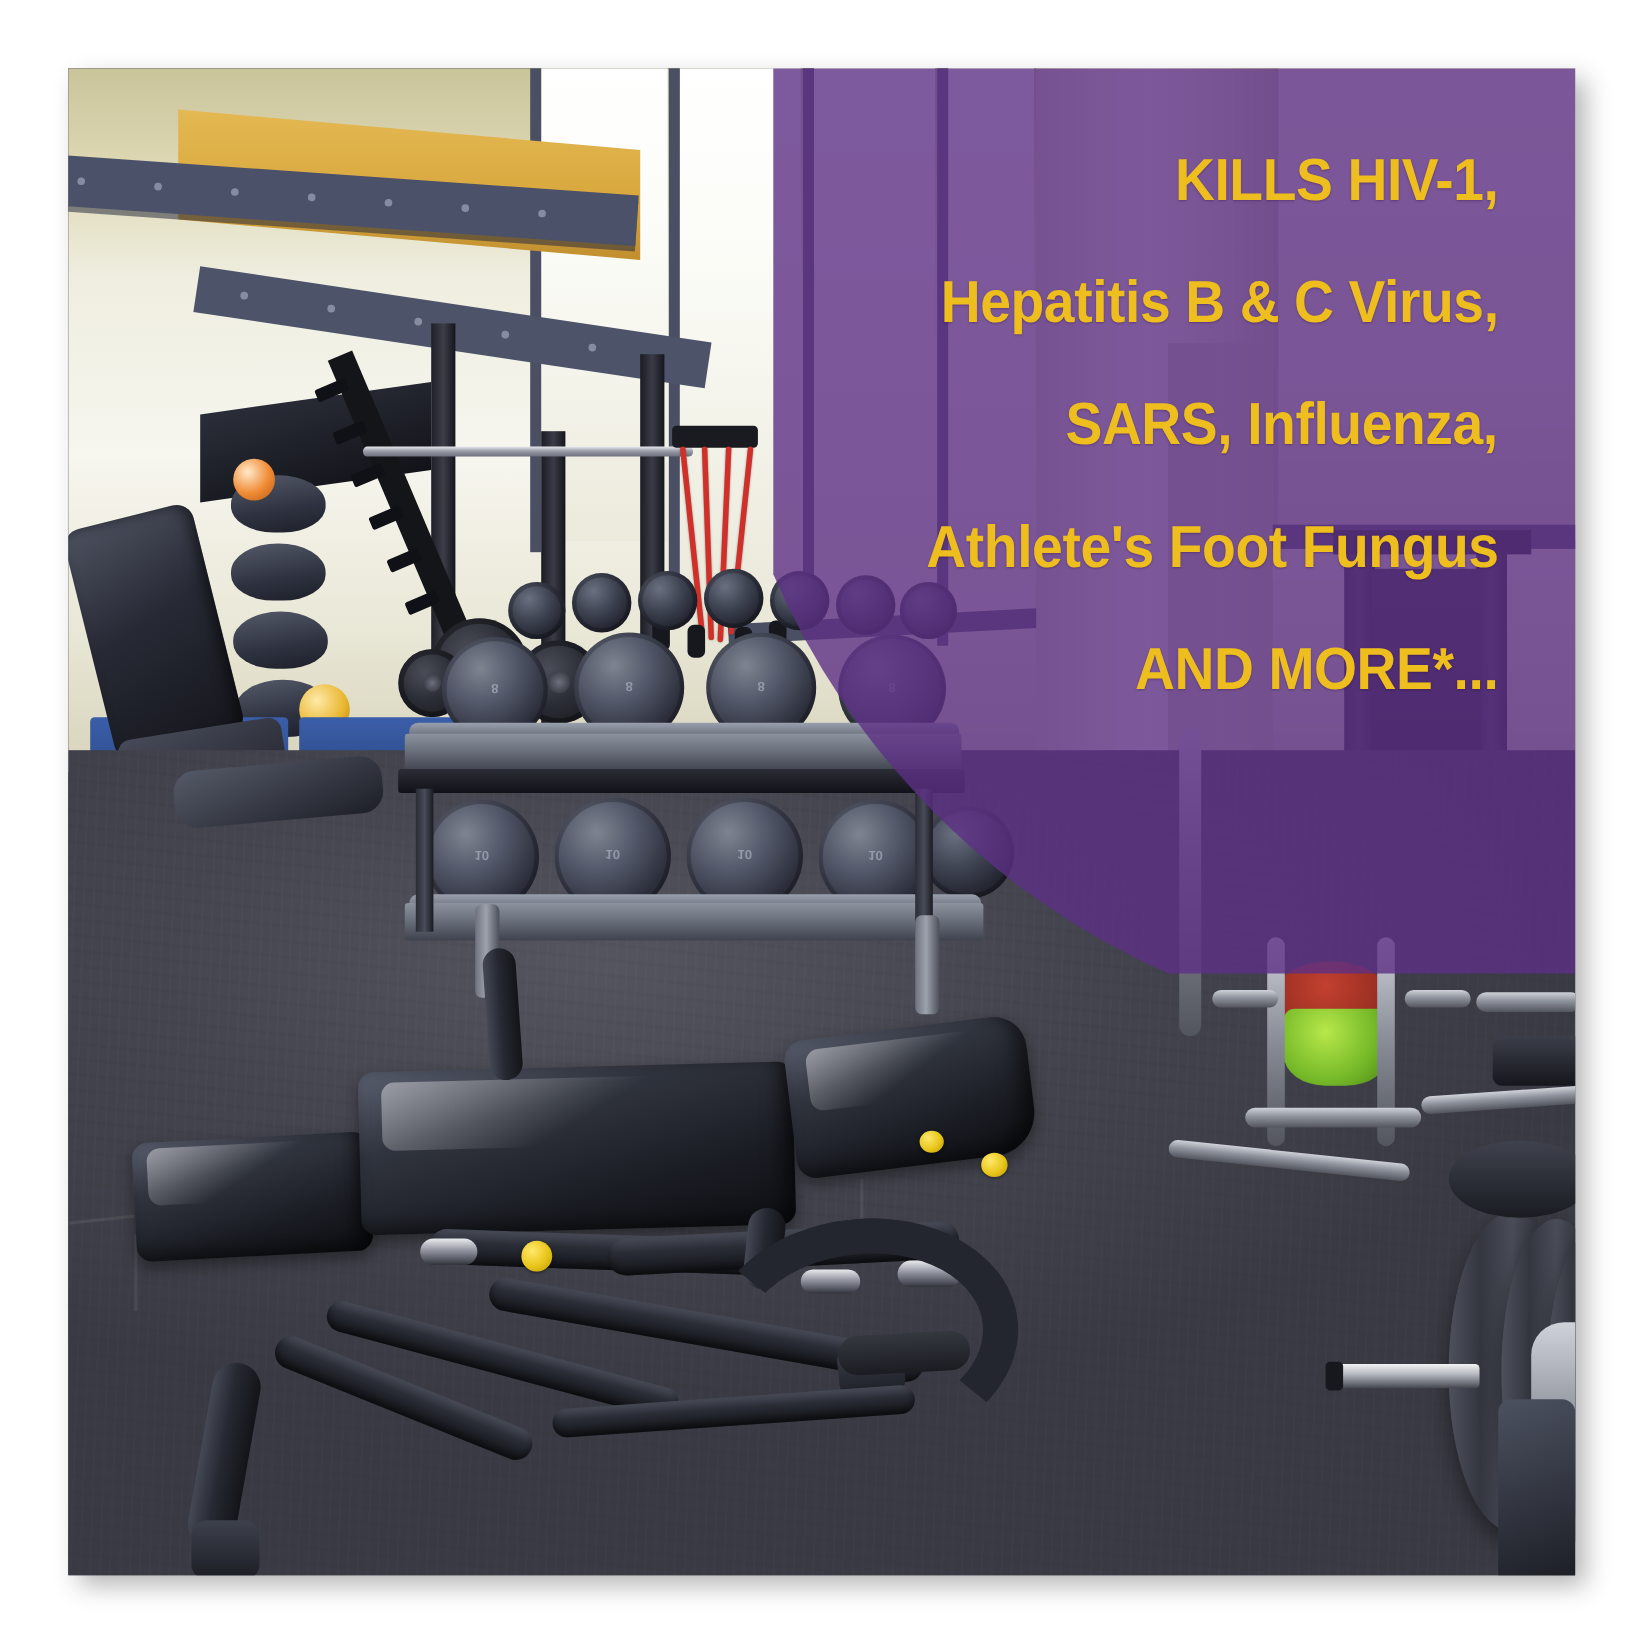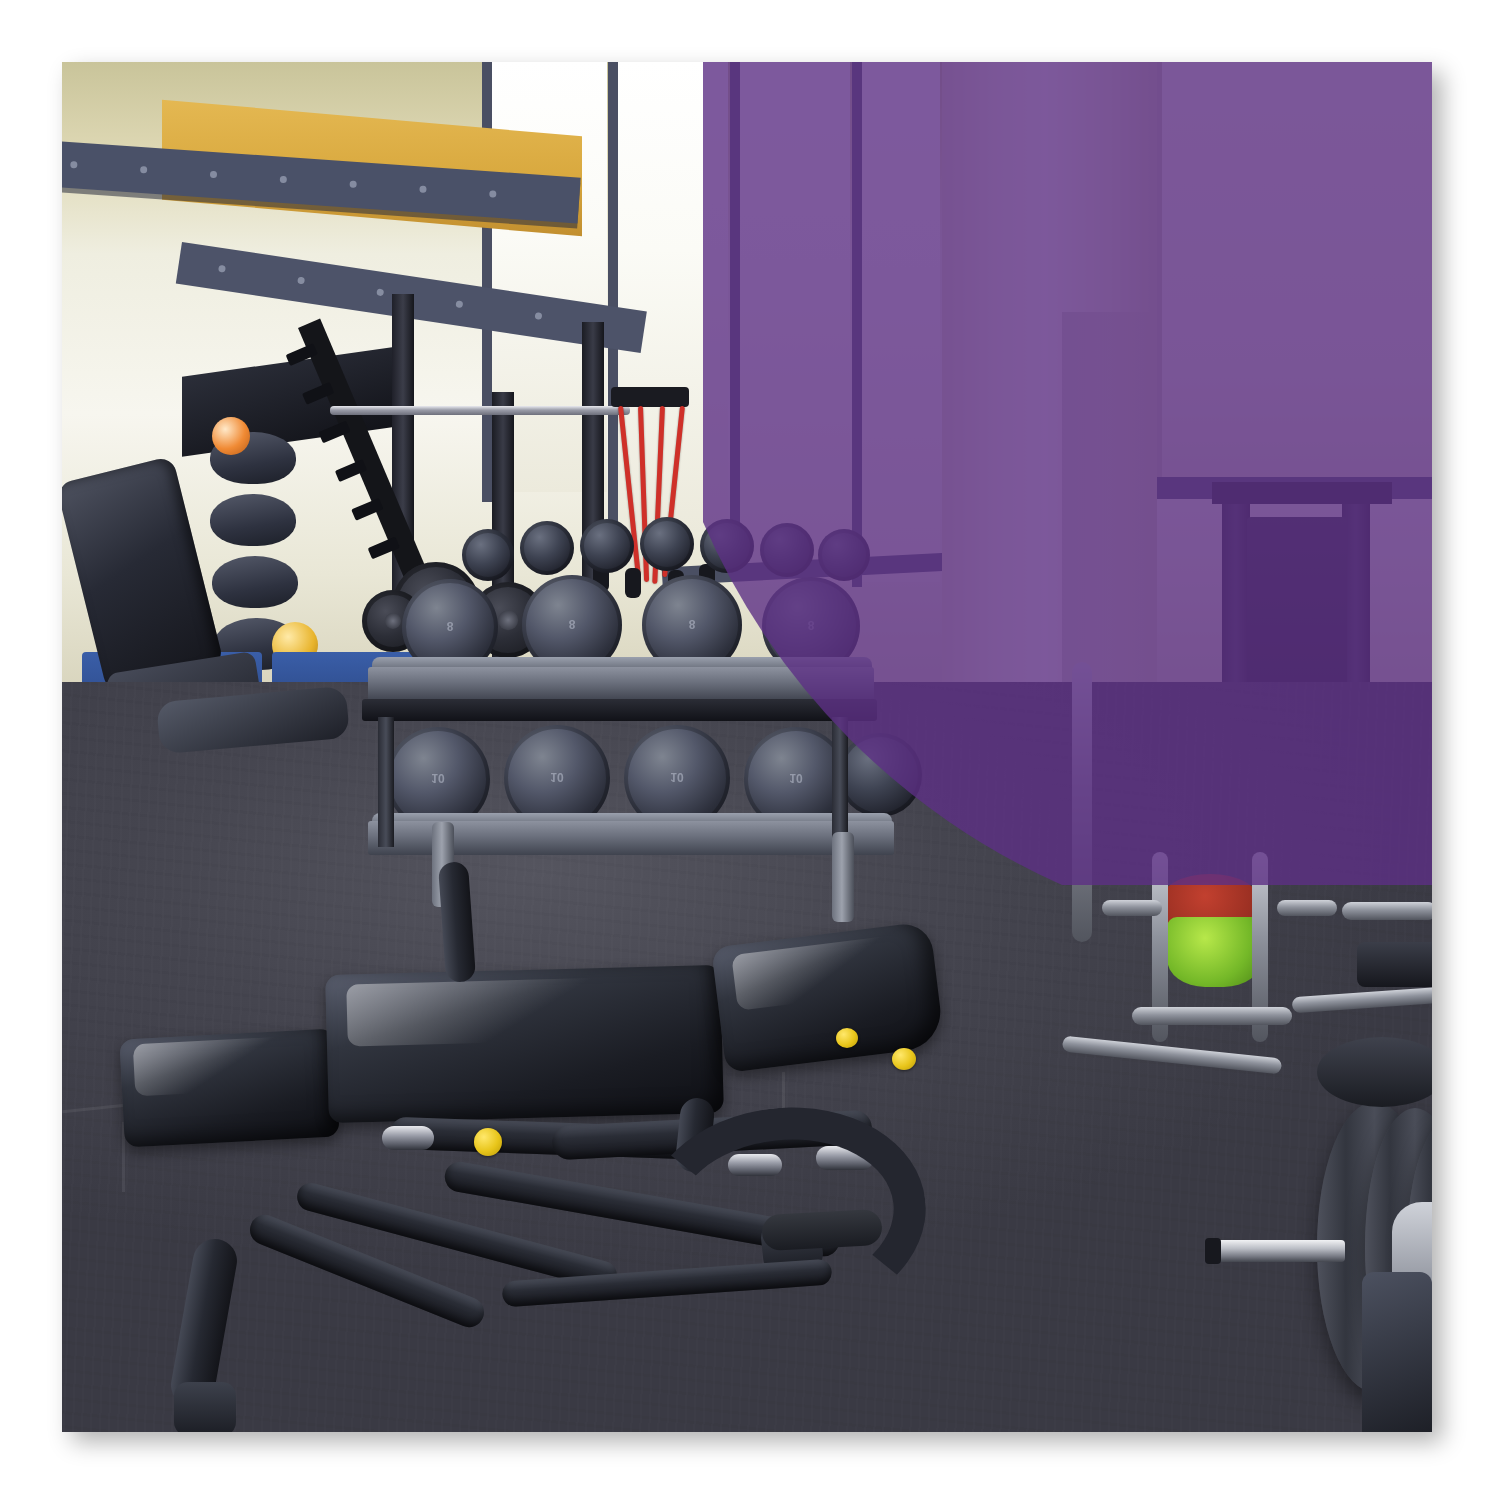--- a/index.html
+++ b/index.html
@@ -475,15 +475,22 @@
       <svg width="1370" height="1370" viewBox="0 0 1370 1370" style="position:absolute;left:0;top:0;">
         <path d="M 1370 0
                  L 641 0
                  L 641 460
                  A 700 700 0 0 0 1000 823
                  L 1370 823
                  Z" fill="#5C3085" fill-opacity="0.80"></path>
       </svg>
     </div>
 
+    <div id="headline">
+      <div class="hl">KILLS HIV-1,</div>
+      <div class="hl">Hepatitis B &amp; C Virus,</div>
+      <div class="hl">SARS, Influenza,</div>
+      <div class="hl">Athlete's Foot Fungus</div>
+      <div class="hl">AND MORE*...</div>
+    </div>
 
   </div>
 </div>
 
 </body></html>

